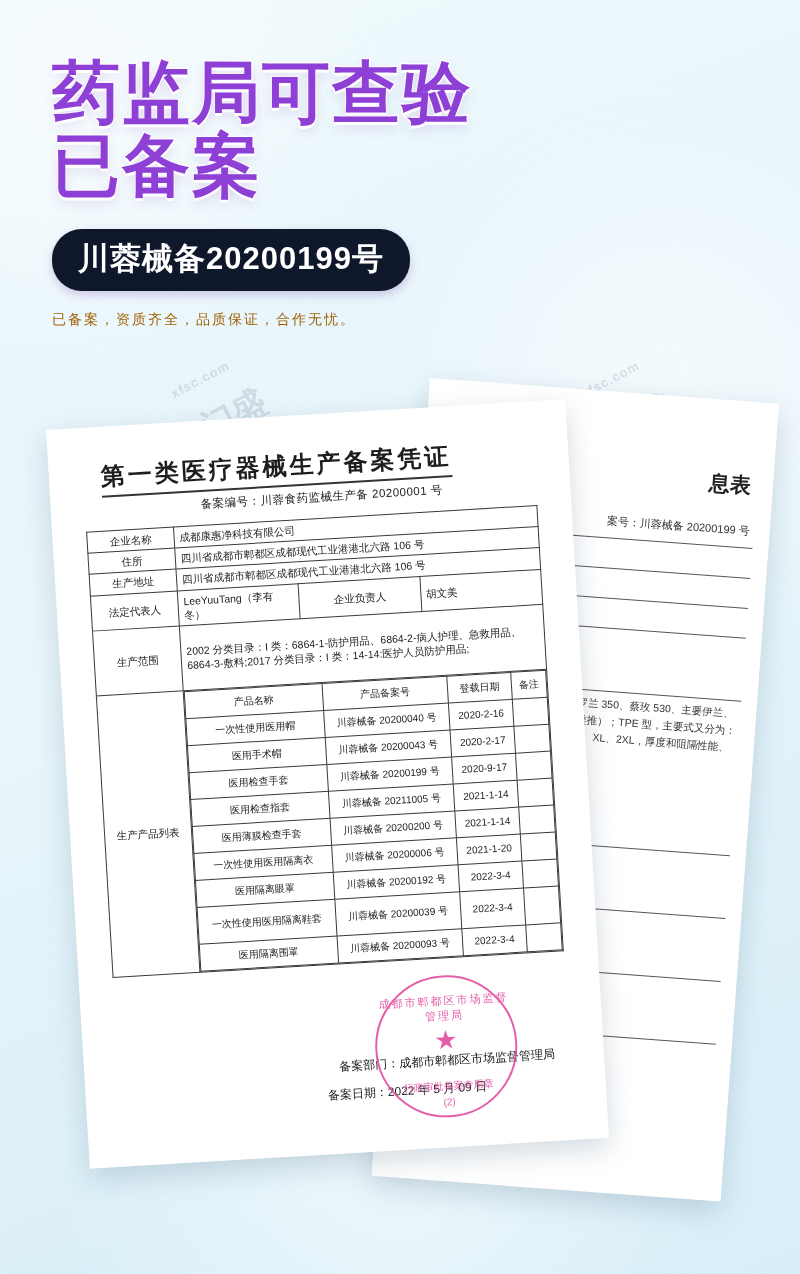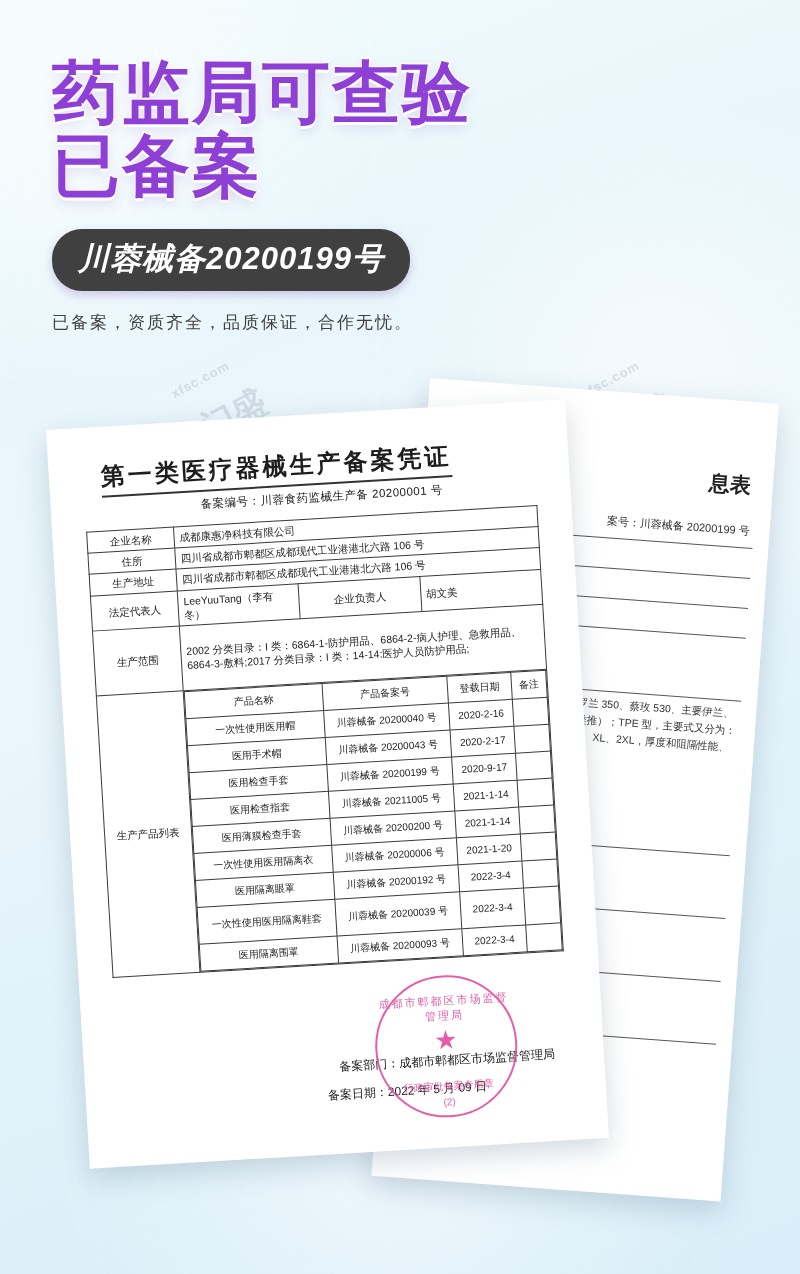--- a/index.html
+++ b/index.html
@@ -19,28 +19,27 @@
   .h-line{
     font-size:68px;line-height:1.08;font-weight:bold;letter-spacing:2px;
     color:#8d3fd6;
     -webkit-text-stroke:3px #ffffff;
     paint-order:stroke fill;
     text-shadow:0 3px 0 #ffffff, 0 6px 12px rgba(120,60,180,.18);
   }
   .h-line2{margin-top:6px;}
   .pill{
     display:inline-block;margin-top:26px;
-    background:#404040;color:#fff;border-radius:30px;
+    background:#0f172a;color:#fff;border-radius:30px;
     padding:9px 26px 11px 26px;
     font-size:31px;font-weight:bold;letter-spacing:1px;
     box-shadow:0 4px 10px rgba(110,50,170,.25);
-    font-style:italic;
   }
   .subtitle{
-    margin-top:20px;font-size:17px;color:#404040;letter-spacing:2px;
+    margin-top:20px;font-size:14px;color:#a16207;letter-spacing:2px;
   }
 
   
   .wm{
     position:absolute;color:rgba(150,160,175,.30);font-weight:bold;
     transform:rotate(-28deg);pointer-events:none;user-select:none;white-space:nowrap;
   }
   .wm-s{font-size:34px;}
   .wm-t{font-size:13px;letter-spacing:1px;}
 

